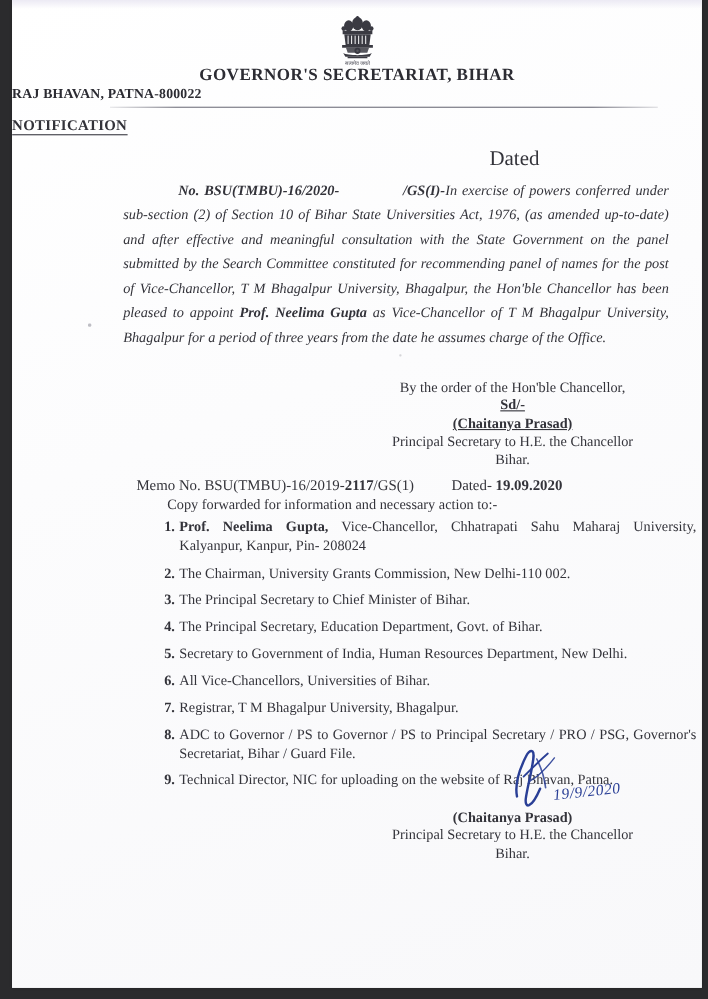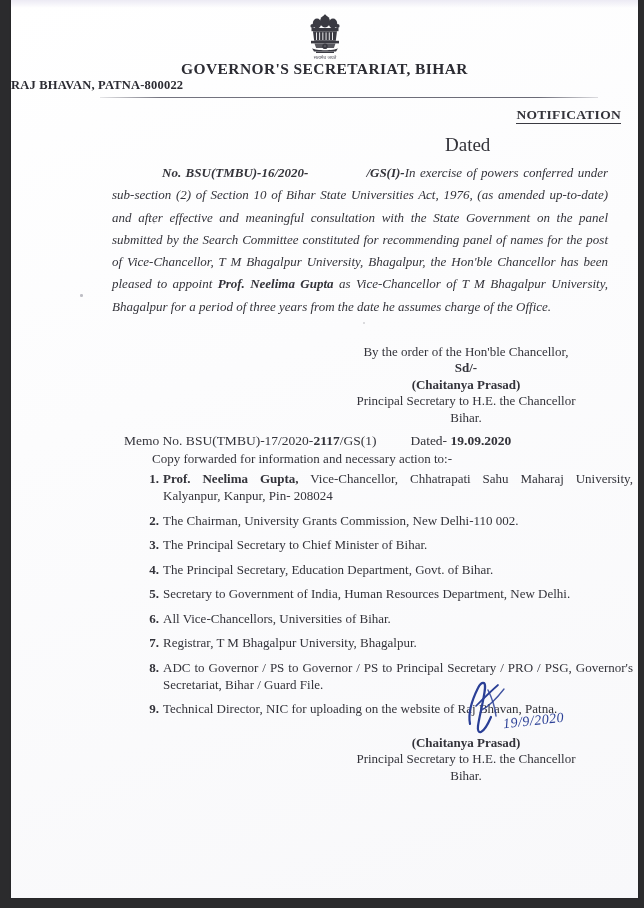--- a/index.html
+++ b/index.html
@@ -88,21 +88,21 @@
     left: 89px;
     top: 97px;
     width: 498px;
     height: 1px;
     background: linear-gradient(90deg, rgba(90,90,105,0.15) 0%, rgba(70,70,85,0.75) 12%, rgba(70,70,85,0.8) 88%, rgba(90,90,105,0.2) 100%);
   }
   .notif {
     position: absolute;
     left: 0; top: 105px;
     width: 610px;
-    text-align: right;
+    text-align: left;
   }
   .notif span {
     font-weight: bold;
     font-size: 13.5px;
     border-bottom: 1.4px solid #3a3a42;
     padding-bottom: 1px;
     letter-spacing: 0.3px;
   }
   .dated-top {
     position: absolute;
@@ -133,21 +133,21 @@
   
   .sigblock1 {
     position: absolute;
     left: 310px;
     top: 344px;
     width: 290px;
     text-align: center;
     font-size: 13px;
     line-height: 16.4px;
   }
-  .sigblock1 .ln-bold { font-weight: bold; }
+  .sigblock1 .ln-bold { font-weight: bold; text-decoration: underline; }
 
   
   .memo-line {
     position: absolute;
     left: 113px;
     top: 433px;
     font-size: 13.5px;
     white-space: nowrap;
   }
   .memo-line .spacer { display:inline-block; width: 34px; }
@@ -294,21 +294,21 @@
 
       <div class="sigblock1">
         <div>By the order of the Hon'ble Chancellor,</div>
         <div class="ln-bold">Sd/-</div>
         <div class="ln-bold">(Chaitanya Prasad)</div>
         <div>Principal Secretary to H.E. the Chancellor</div>
         <div>Bihar.</div>
       </div>
 
       <div class="memo-line">
-        <span>Memo No. BSU(TMBU)-17/2020-</span><span class="b">2117</span><span>/GS(1)</span><span class="spacer"></span><span>Dated-</span><span> </span><span class="b">19.09.2020</span>
+        <span>Memo No. BSU(TMBU)-16/2019-</span><span class="b">2117</span><span>/GS(1)</span><span class="spacer"></span><span>Dated-</span><span> </span><span class="b">19.09.2020</span>
       </div>
       <div class="memo-copy">Copy forwarded for information and necessary action to:-</div>
 
       <ol class="recip">
         <li>
           <span class="num">1.</span><span class="b">Prof.  Neelima  Gupta,</span><span> Vice-Chancellor,  Chhatrapati  Sahu  Maharaj University, Kalyanpur, Kanpur, Pin- 208024</span>
         </li>
         <li class="nojustify">
           <span class="num">2.</span><span>The Chairman, University Grants Commission, New Delhi-110 002.</span>
         </li>

